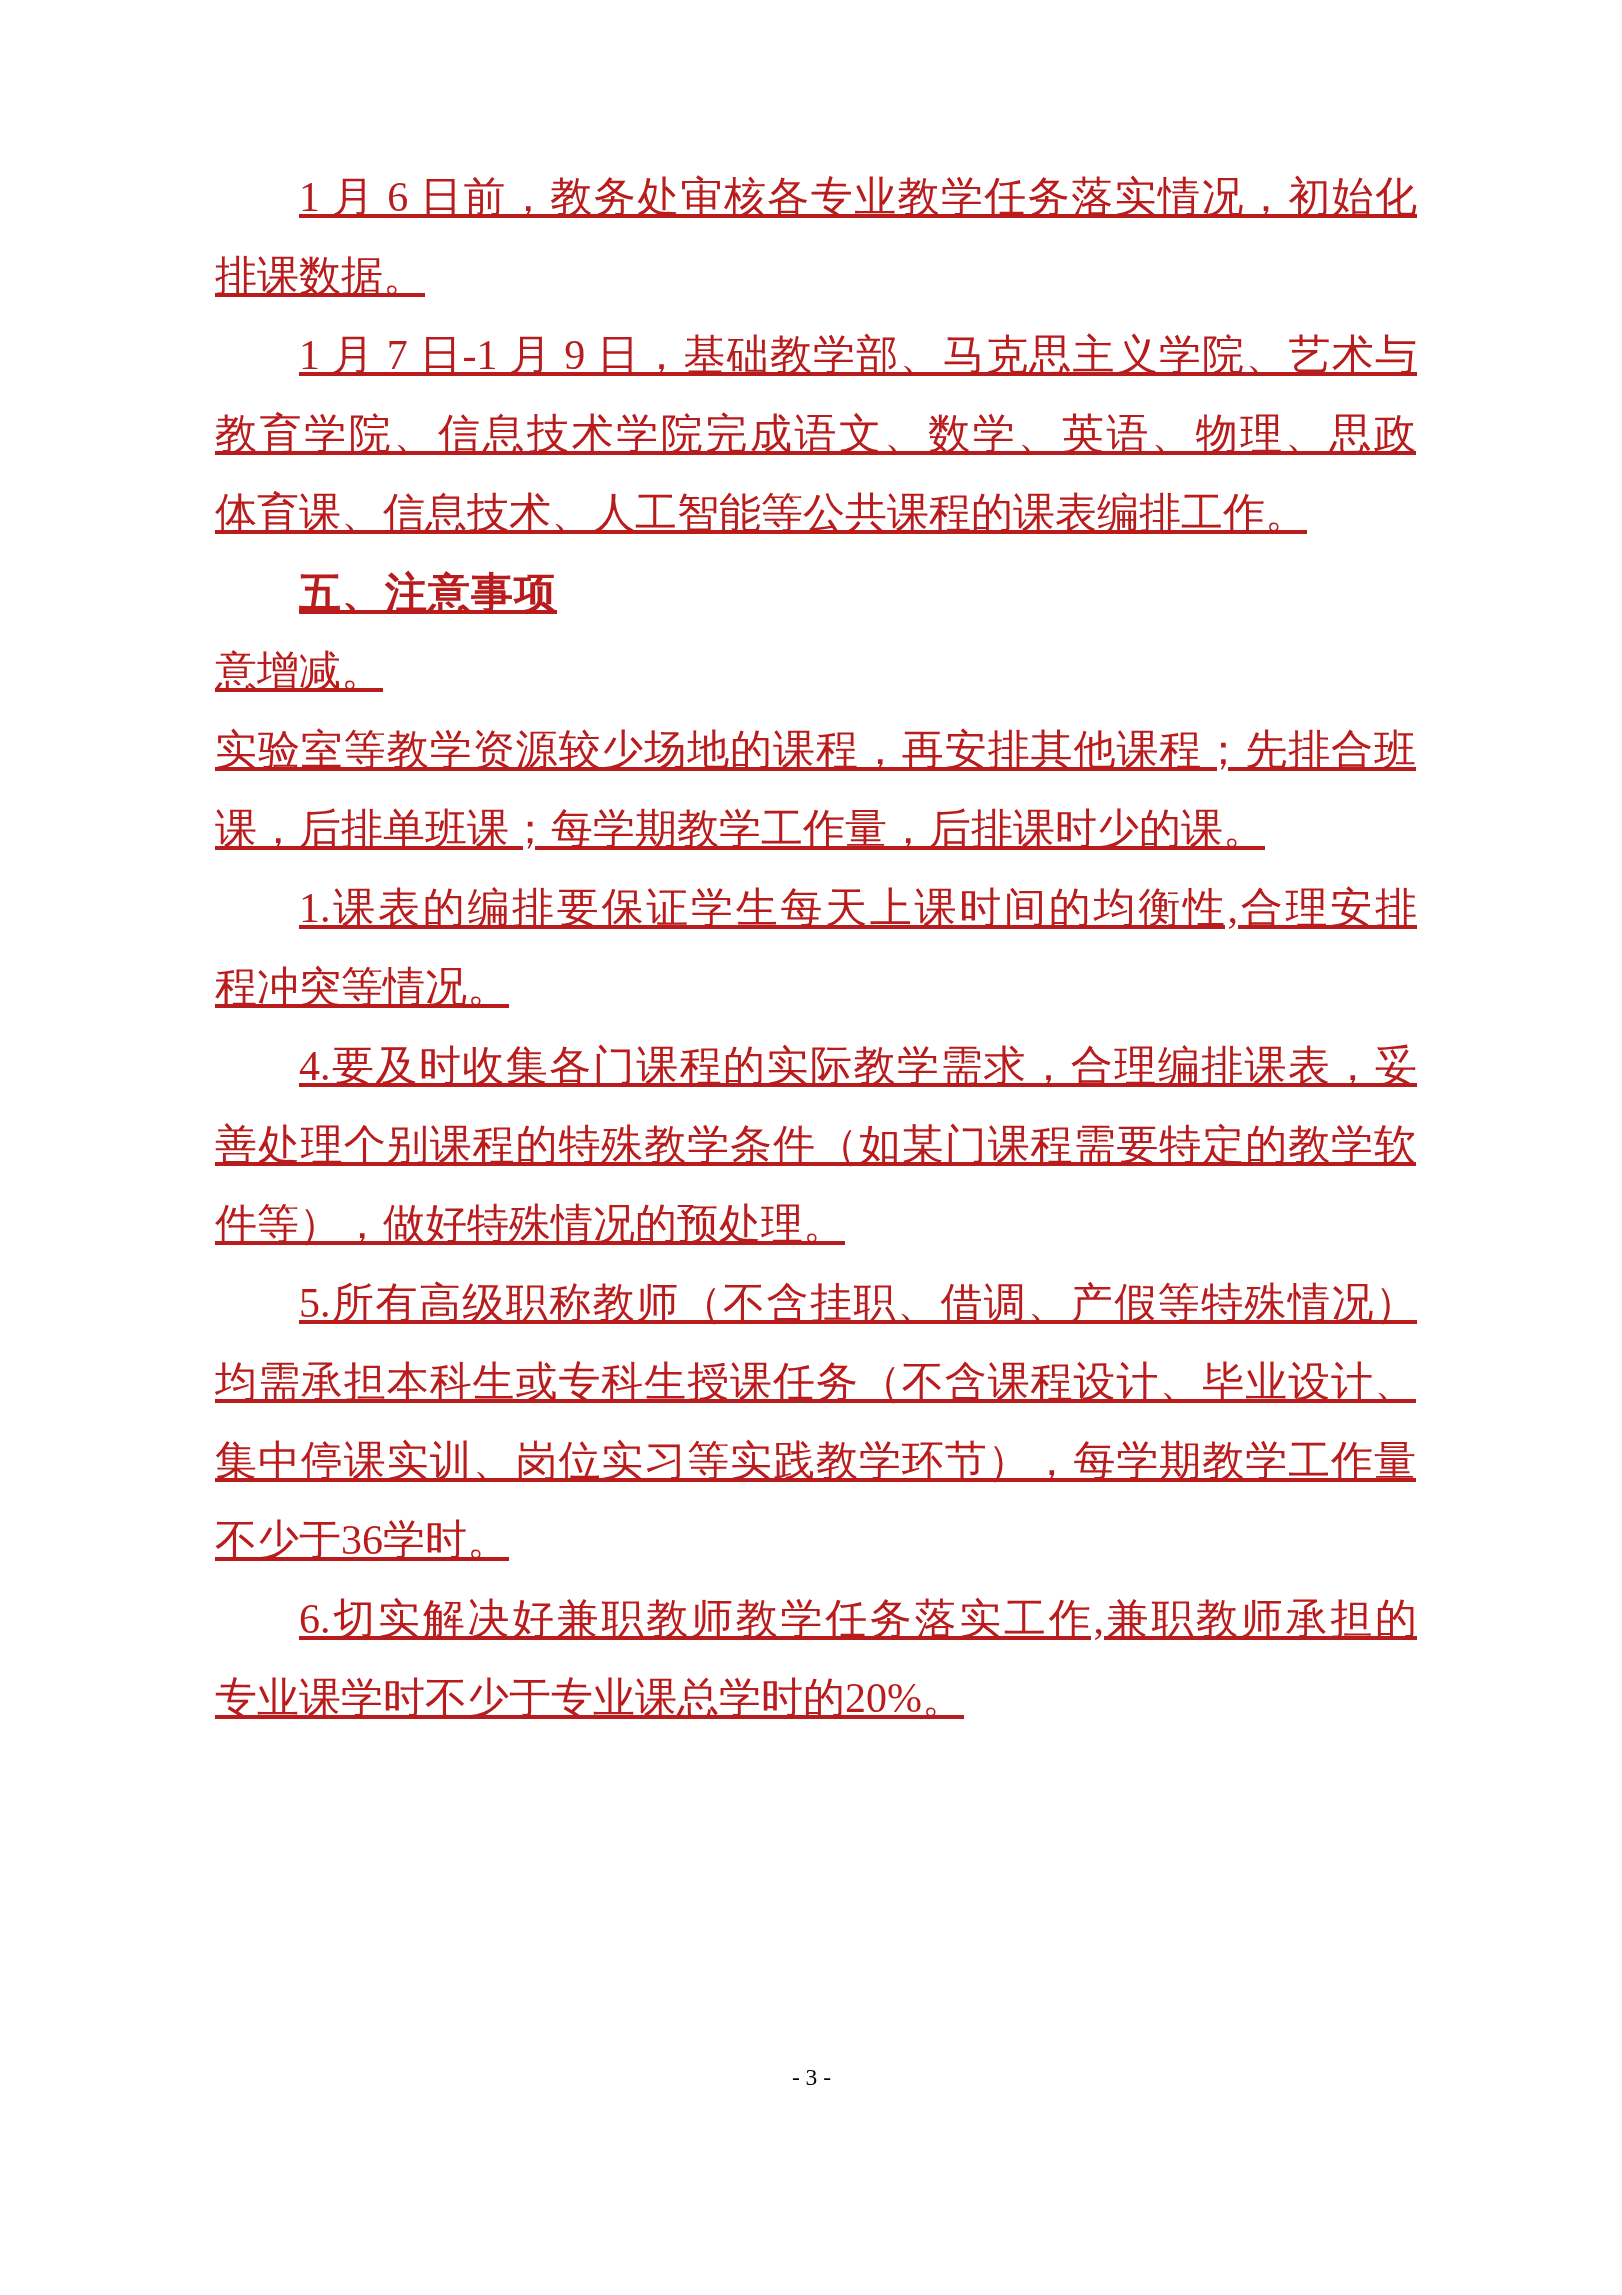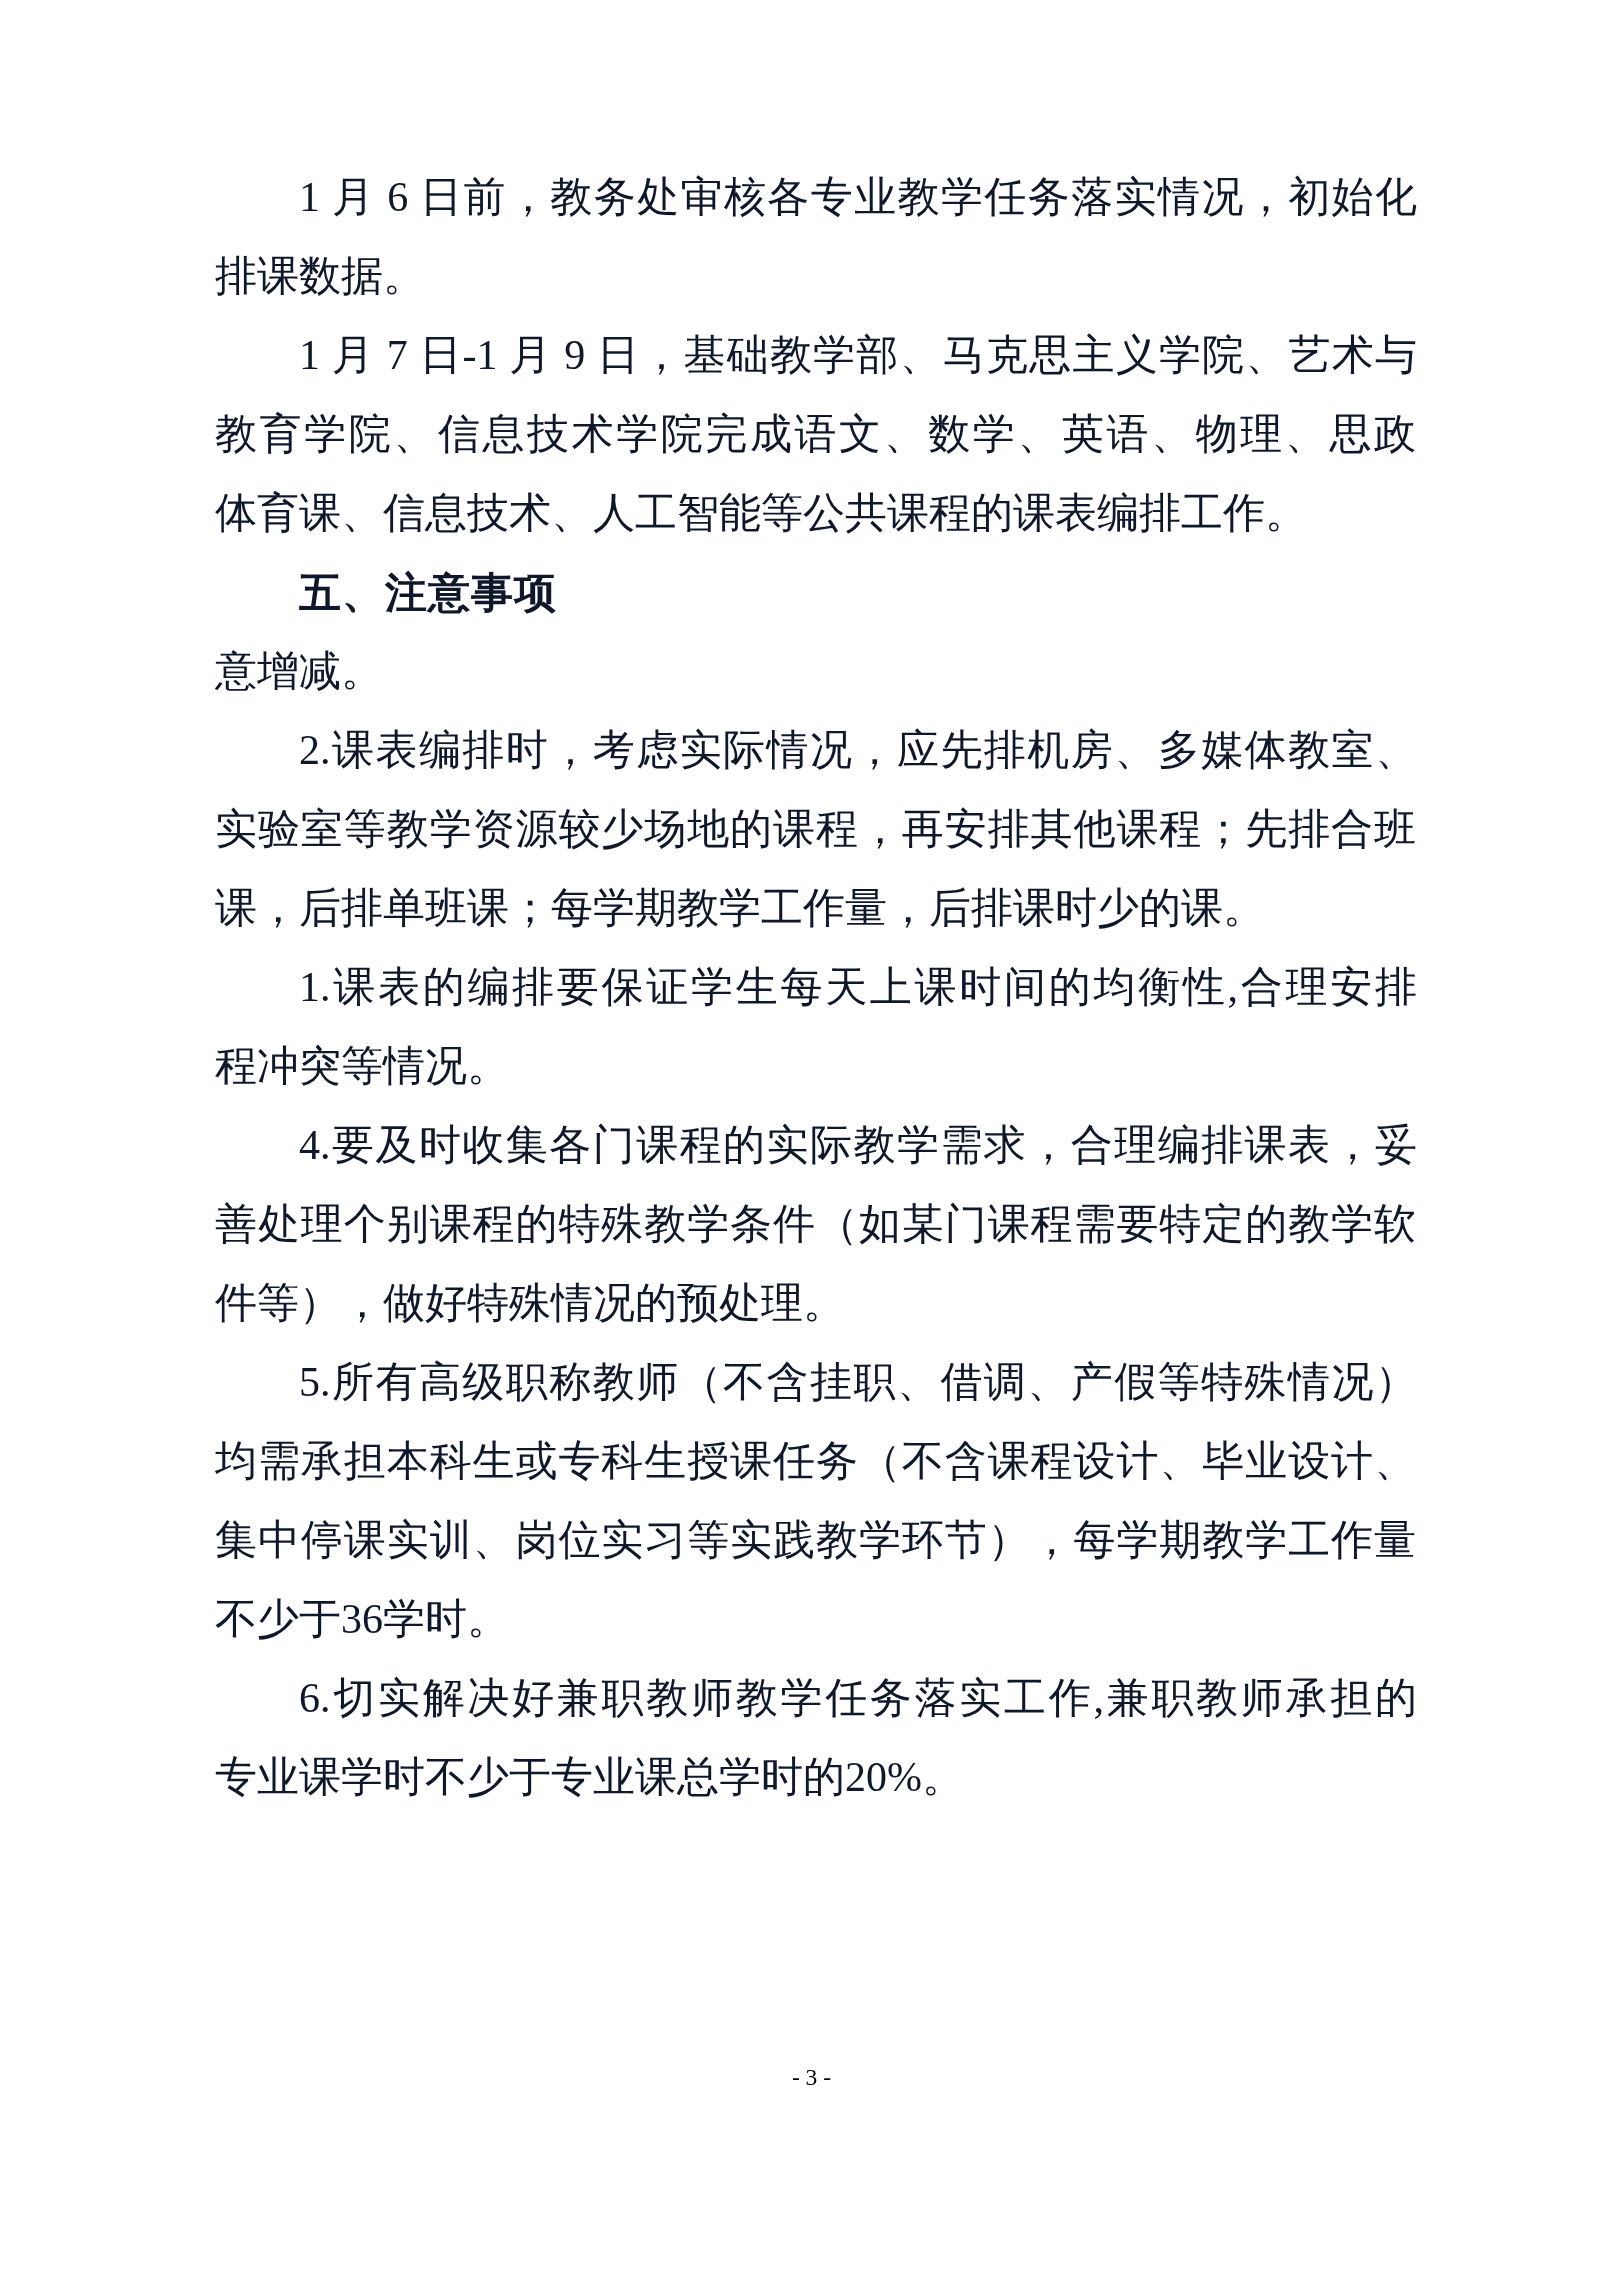--- a/index.html
+++ b/index.html
@@ -19,25 +19,26 @@
     position: absolute;
     left: 215px;
     top: 158px;
     width: 1201px;
   }
   .ln {
     font-family: "Liberation Serif", "DejaVu Serif", serif;
     font-size: 42px;
     line-height: 79px;
     height: 79px;
-    color: #0f172a;
+    color: #b91c1c;
     text-align: justify;
     text-align-last: justify;
     overflow: hidden;
     white-space: normal;
+    text-decoration: underline;
   }
   
   .ln.end {
     text-align: left;
     text-align-last: left;
   }
   
   .ln.ind {
     padding-left: 84px;
     width: 1118px;
@@ -65,21 +66,20 @@
 
 <div class="page">
   <div class="content">
     <div class="ln ind">1 月 6 日前，教务处审核各专业教学任务落实情况，初始化</div>
     <div class="ln end">排课数据。</div>
     <div class="ln ind">1 月 7 日-1 月 9 日，基础教学部、马克思主义学院、艺术与</div>
     <div class="ln">教育学院、信息技术学院完成语文、数学、英语、物理、思政课、</div>
     <div class="ln end">体育课、信息技术、人工智能等公共课程的课表编排工作。</div>
     <div class="ln ind end heading">五、注意事项</div>
     <div class="ln end">意增减。</div>
-    <div class="ln ind">2.课表编排时，考虑实际情况，应先排机房、多媒体教室、</div>
     <div class="ln">实验室等教学资源较少场地的课程，再安排其他课程；先排合班</div>
     <div class="ln end">课，后排单班课；每学期教学工作量，后排课时少的课。</div>
     <div class="ln ind">1.课表的编排要保证学生每天上课时间的均衡性,合理安排</div>
     <div class="ln end">程冲突等情况。</div>
     <div class="ln ind">4.要及时收集各门课程的实际教学需求，合理编排课表，妥</div>
     <div class="ln">善处理个别课程的特殊教学条件（如某门课程需要特定的教学软</div>
     <div class="ln end">件等），做好特殊情况的预处理。</div>
     <div class="ln ind">5.所有高级职称教师（不含挂职、借调、产假等特殊情况）</div>
     <div class="ln">均需承担本科生或专科生授课任务（不含课程设计、毕业设计、</div>
     <div class="ln">集中停课实训、岗位实习等实践教学环节），每学期教学工作量</div>

